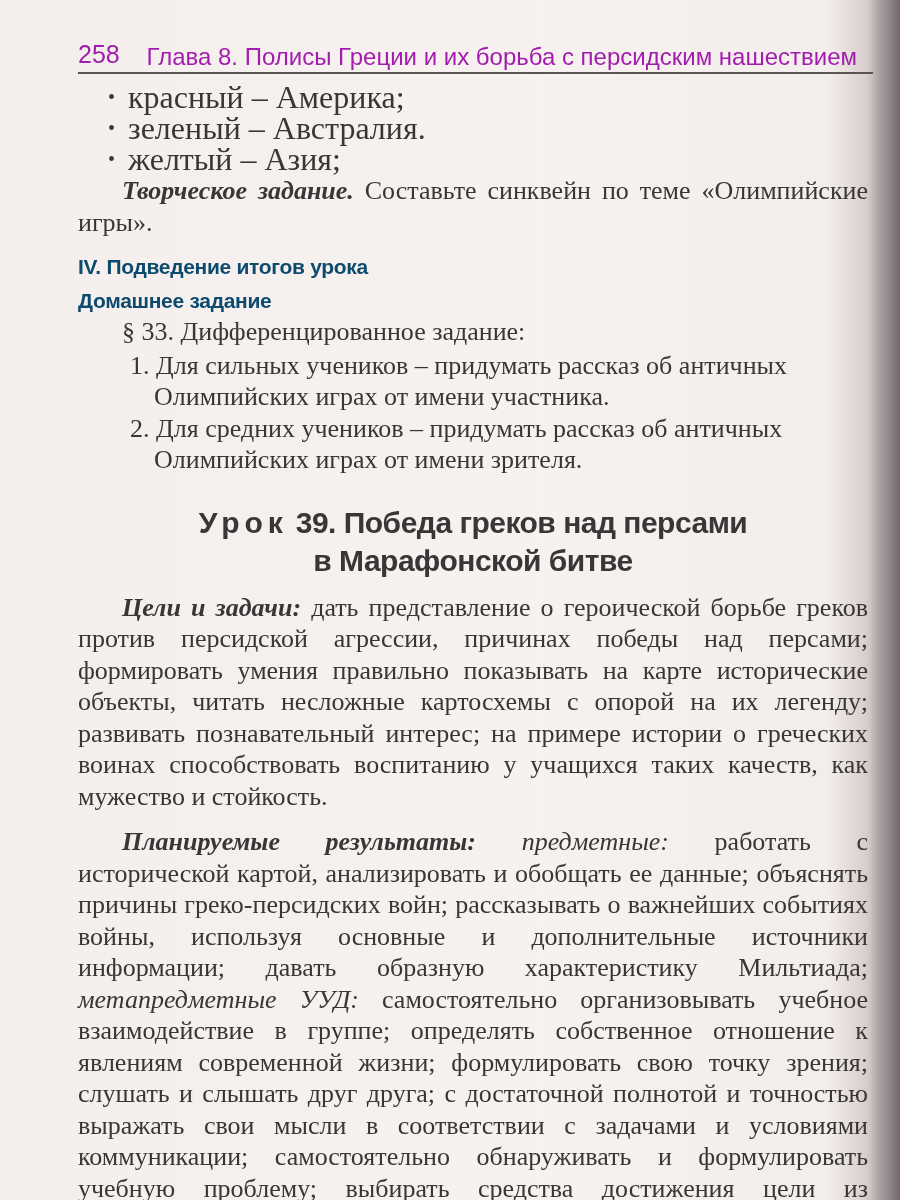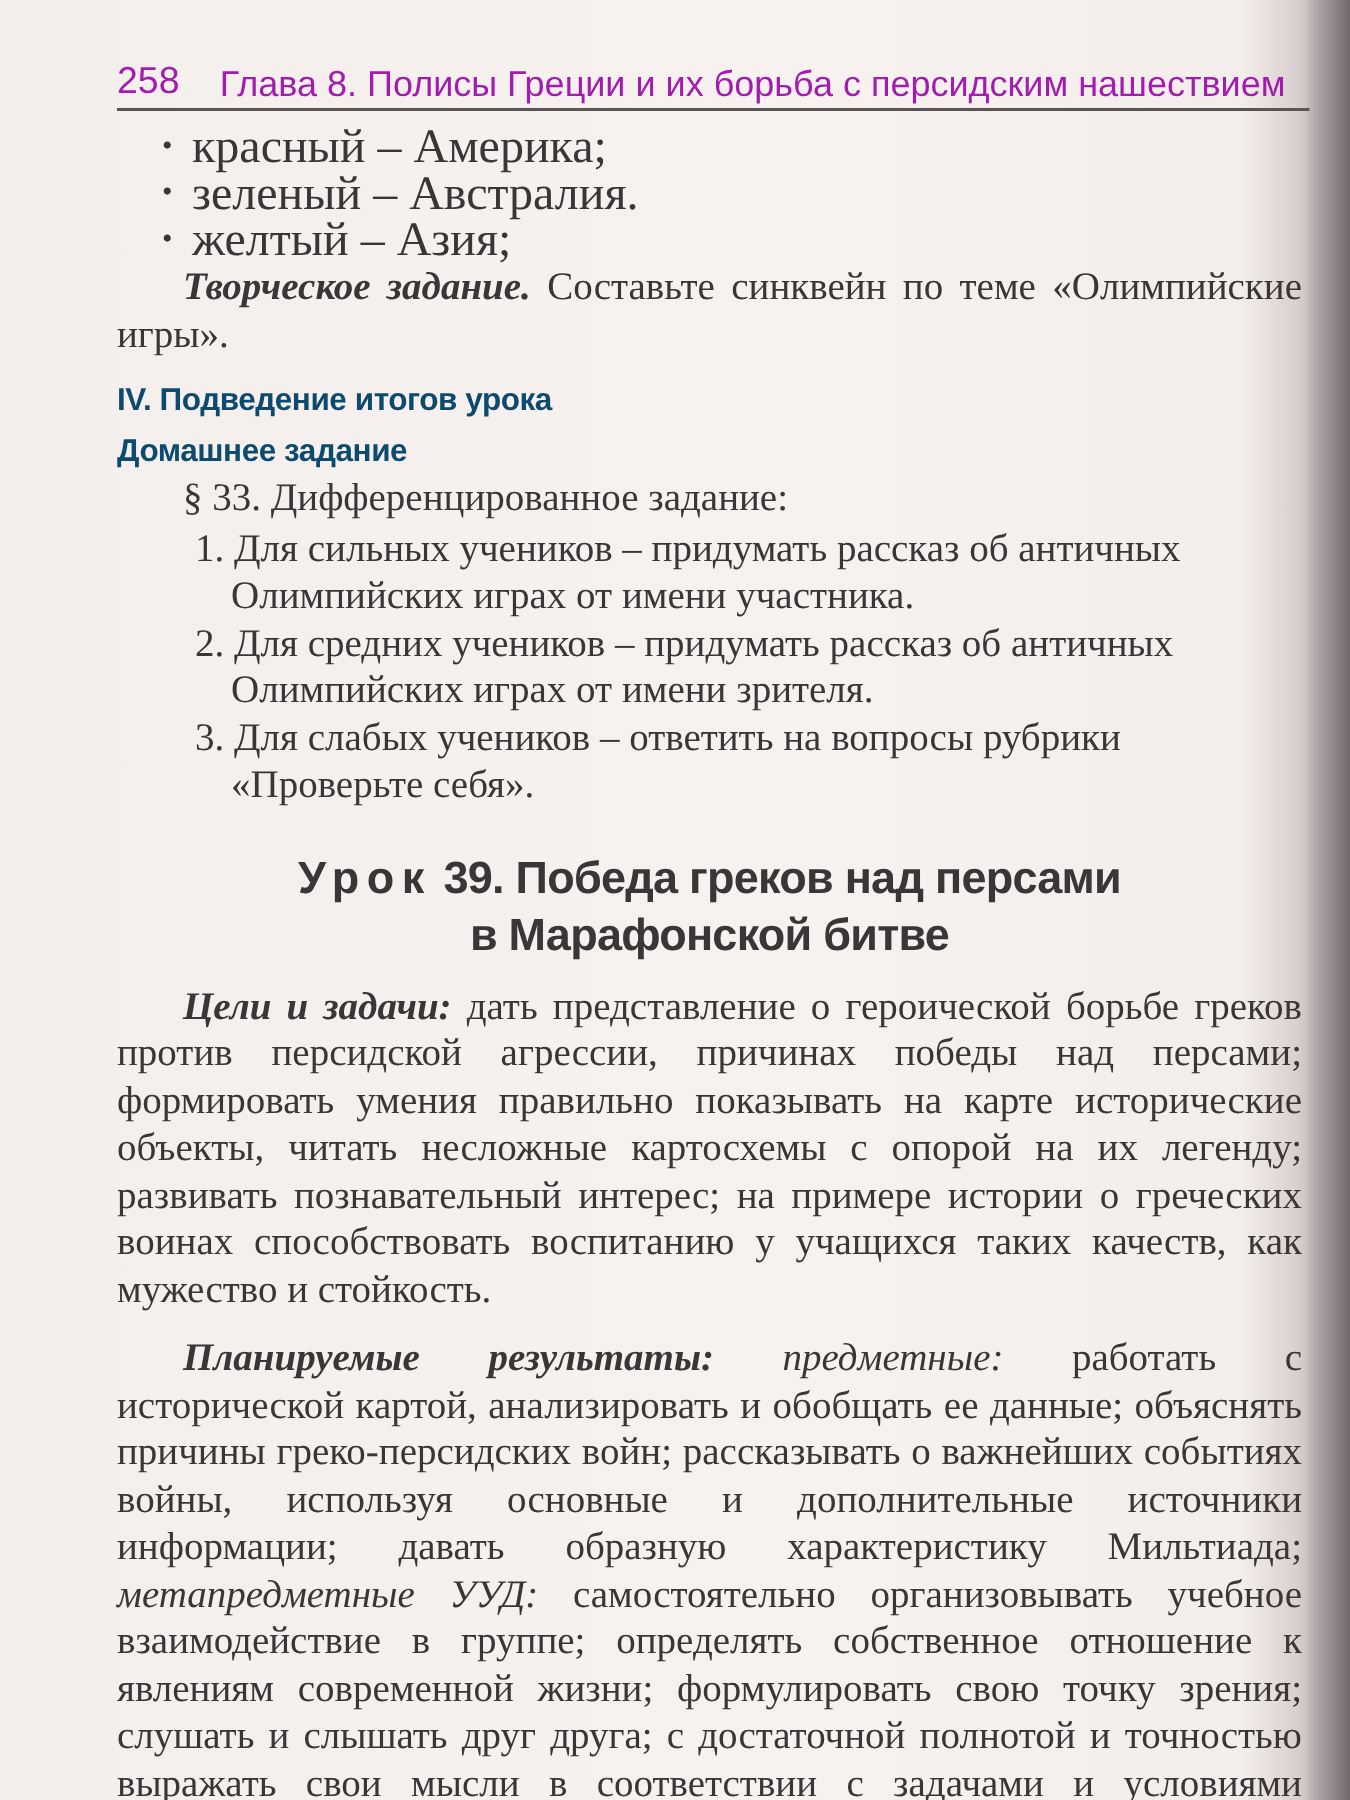--- a/index.html
+++ b/index.html
@@ -75,21 +75,20 @@
 
   <p class="indent"><span class="bi">Творческое задание.</span><span> Составьте синквейн по теме «Олимпийские игры».</span></p>
 
   <h3>IV. Подведение итогов урока</h3>
   <h3 class="hw">Домашнее задание</h3>
 
   <p class="indent">§ 33. Дифференцированное задание:</p>
   <ul class="numlist">
     <li>1. Для сильных учеников – придумать рассказ об античных Олимпийских играх от имени участника.</li>
     <li>2. Для средних учеников – придумать рассказ об античных Олимпийских играх от имени зрителя.</li>
-    <li>3. Для слабых учеников – ответить на вопросы рубрики «Проверьте себя».</li>
   </ul>
 
   <div class="lesson-title">
     <div><span class="spaced">Урок</span><span> 39. Победа греков над персами</span></div>
     <div>в Марафонской битве</div>
   </div>
 
   <p class="indent goals"><span class="bi">Цели и задачи:</span><span> дать представление о героической борьбе греков против персидской агрессии, причинах победы над персами; формировать умения правильно показывать на карте исторические объекты, читать несложные картосхемы с опорой на их легенду; развивать познавательный интерес; на примере истории о греческих воинах способствовать воспитанию у учащихся таких качеств, как мужество и стойкость.</span></p>
 
   <p class="indent results"><span class="bi">Планируемые результаты:</span><span class="it"> предметные:</span><span> работать с исторической картой, анализировать и обобщать ее данные; объяснять причины греко-персидских войн; рассказывать о важнейших событиях войны, используя основные и дополнительные источники информации; давать образную характеристику Мильтиада;</span><span class="it"> метапредметные УУД:</span><span> самостоятельно организовывать учебное взаимодействие в группе; определять собственное отношение к явлениям современной жизни; формулировать свою точку зрения; слушать и слышать друг друга; с достаточной полнотой и точностью выражать свои мысли в соответствии с задачами и условиями коммуникации; самостоятельно обнаруживать и формулировать учебную проблему; выбирать средства достижения цели из предложенных, а также искать их самостоятельно; давать определения понятий; анализировать, сравнивать, классифицировать и обобщать факты и явления; объяснять исторические явления, процессы, связи и отношения, выявляемые в ходе исследования</span></p>

